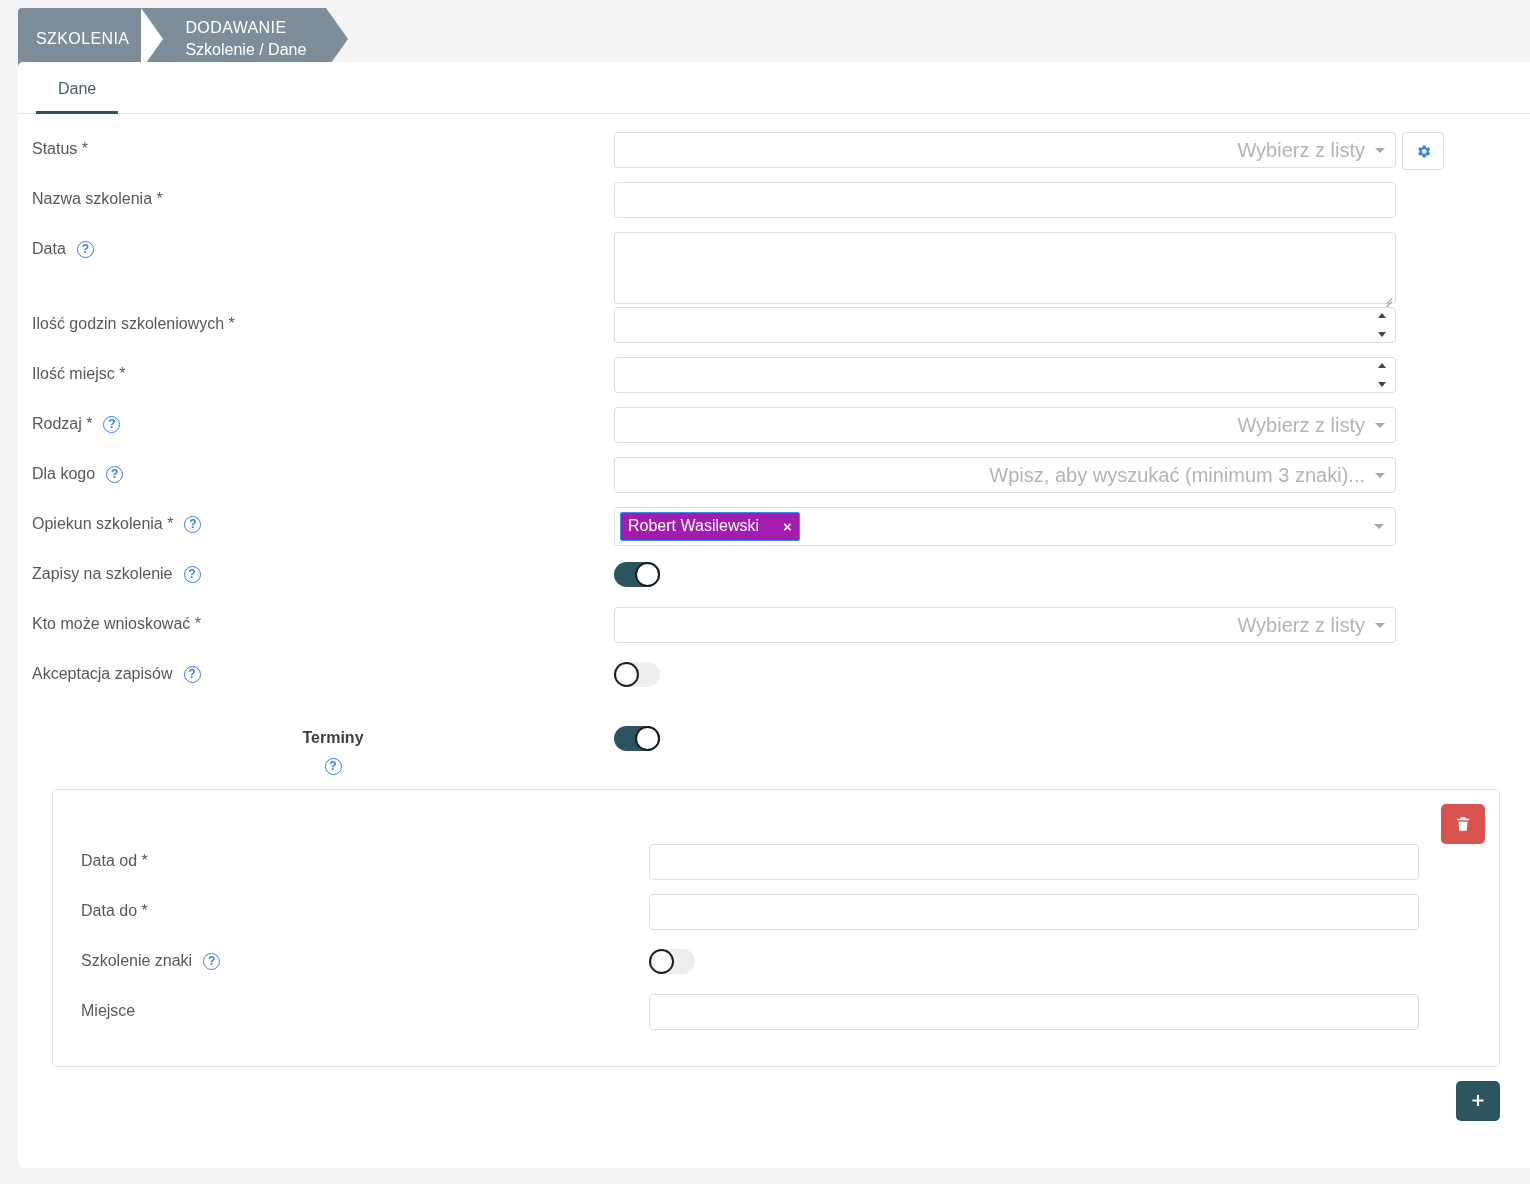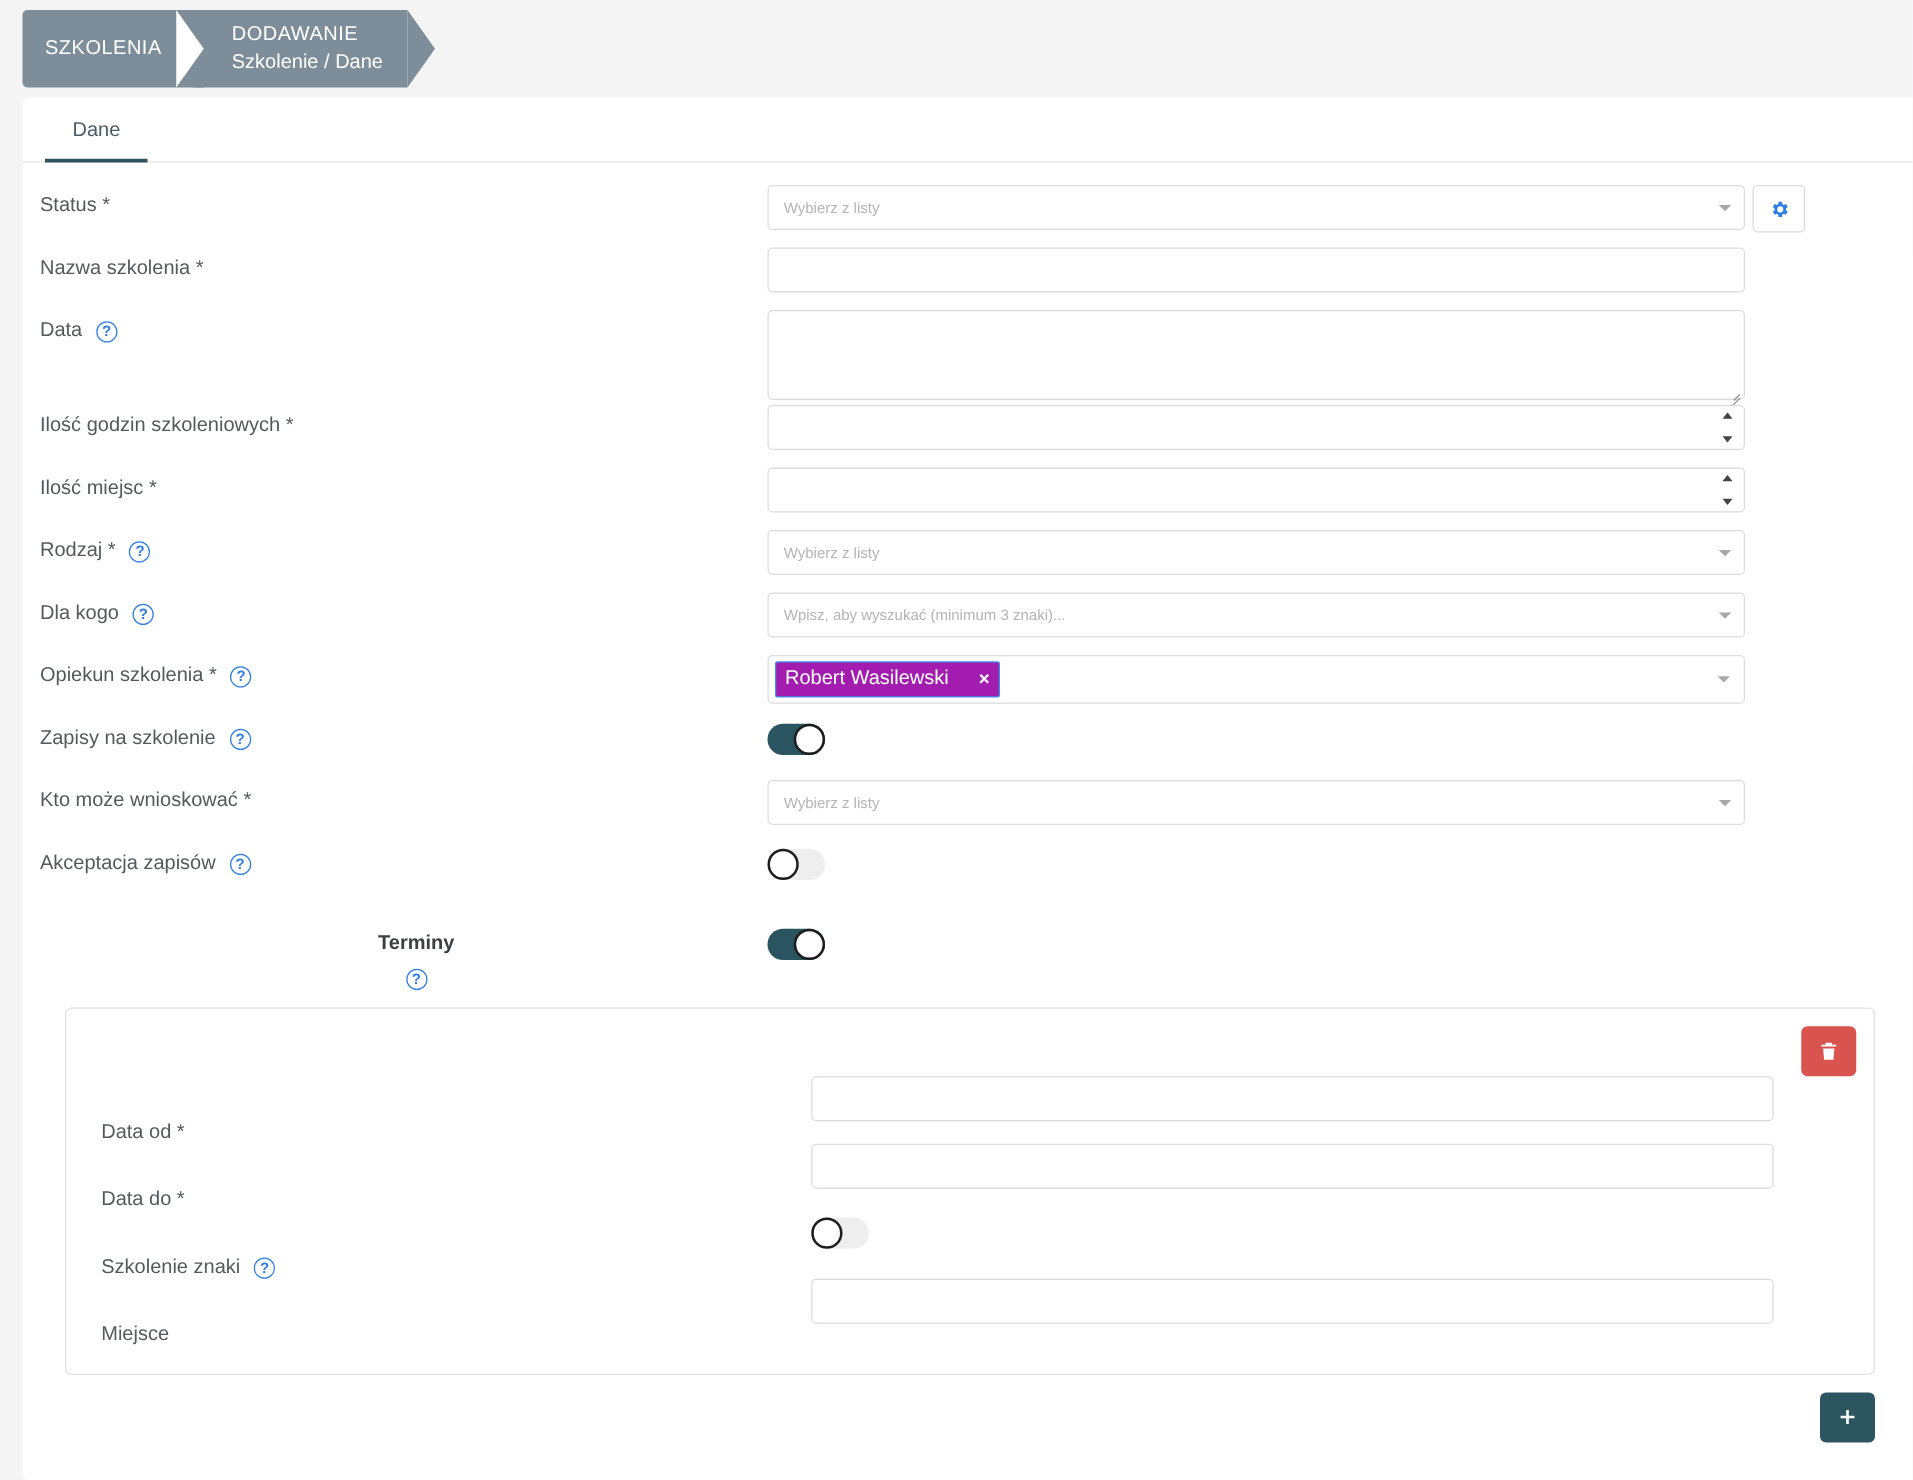--- a/index.html
+++ b/index.html
@@ -56,21 +56,21 @@
     border-left: 22px solid #7d8e9a;
     margin-top: 8px;
   }
   .crumb-line1 { font-size: 16px; letter-spacing: .4px; line-height: 1.35; }
   .crumb-line2 { font-size: 16px; line-height: 1.35; }
   .crumb-single { font-size: 16px; letter-spacing: .4px; }
 
   
   .card {
     position: absolute;
-    left: 18px; top: 78px;
+    left: 18px; top: 62px;
     width: 1512px;
     height: 1106px;
     background: #ffffff;
     border-top-left-radius: 5px;
     border-bottom-left-radius: 5px;
   }
   .tabs {
     height: 52px;
     border-bottom: 1px solid #e6e6e6;
     display: flex;
@@ -107,24 +107,25 @@
   .lbl.strong { font-weight: bold; color: #3c4043; font-size: 16px; }
   .fld { flex: 1; display: flex; align-items: flex-start; gap: 6px; }
 
   .inp {
     width: 782px;
     height: 36px;
     border: 1px solid #dcdcdc;
     border-radius: 4px;
     background: #fff;
     font-family: "Liberation Sans", sans-serif;
-    font-size: 12px;
+    font-size: 20px;
     color: #ec4899;
     padding: 0 12px;
     outline: none;
+    text-align: right;
   }
   .inp::placeholder { color: #b4b4b4; }
   .inp.ta { height: 72px; padding-top: 7px; resize: none; }
 
   .ta-wrap { position: relative; width: 782px; }
   .grip {
     position: absolute; right: 4px; bottom: 3px;
     width: 12px; height: 12px; pointer-events: none;
   }
   .grip i {
@@ -218,21 +219,21 @@
     position: relative;
   }
   .term-head { display: flex; justify-content: flex-end; }
   .trash-btn {
     width: 44px; height: 40px; border-radius: 5px;
     background: #d9534f; border: none; cursor: pointer;
     display: flex; align-items: center; justify-content: center;
   }
   .trash-btn svg { width: 18px; height: 18px; fill: #ffffff; }
   .term-row { display: flex; align-items: flex-start; min-height: 50px; padding-left: 14px; }
-  .term-lbl { width: 568px; flex: 0 0 568px; padding-top: 8px; font-size: 16px; display: flex; align-items: center; gap: 11px; margin-top: 28px; }
+  .term-lbl { width: 568px; flex: 0 0 568px; padding-top: 8px; font-size: 16px; display: flex; align-items: center; gap: 11px; }
   .term-inp { width: 770px; }
 
   .add-wrap { display: flex; justify-content: flex-end; padding: 14px 14px 0 0; }
   .add-btn {
     width: 44px; height: 40px; border-radius: 5px;
     background: #2d5560; border: none; cursor: pointer;
     display: flex; align-items: center; justify-content: center;
   }
   .add-btn svg { width: 18px; height: 18px; fill: #ffffff; }
 </style>

